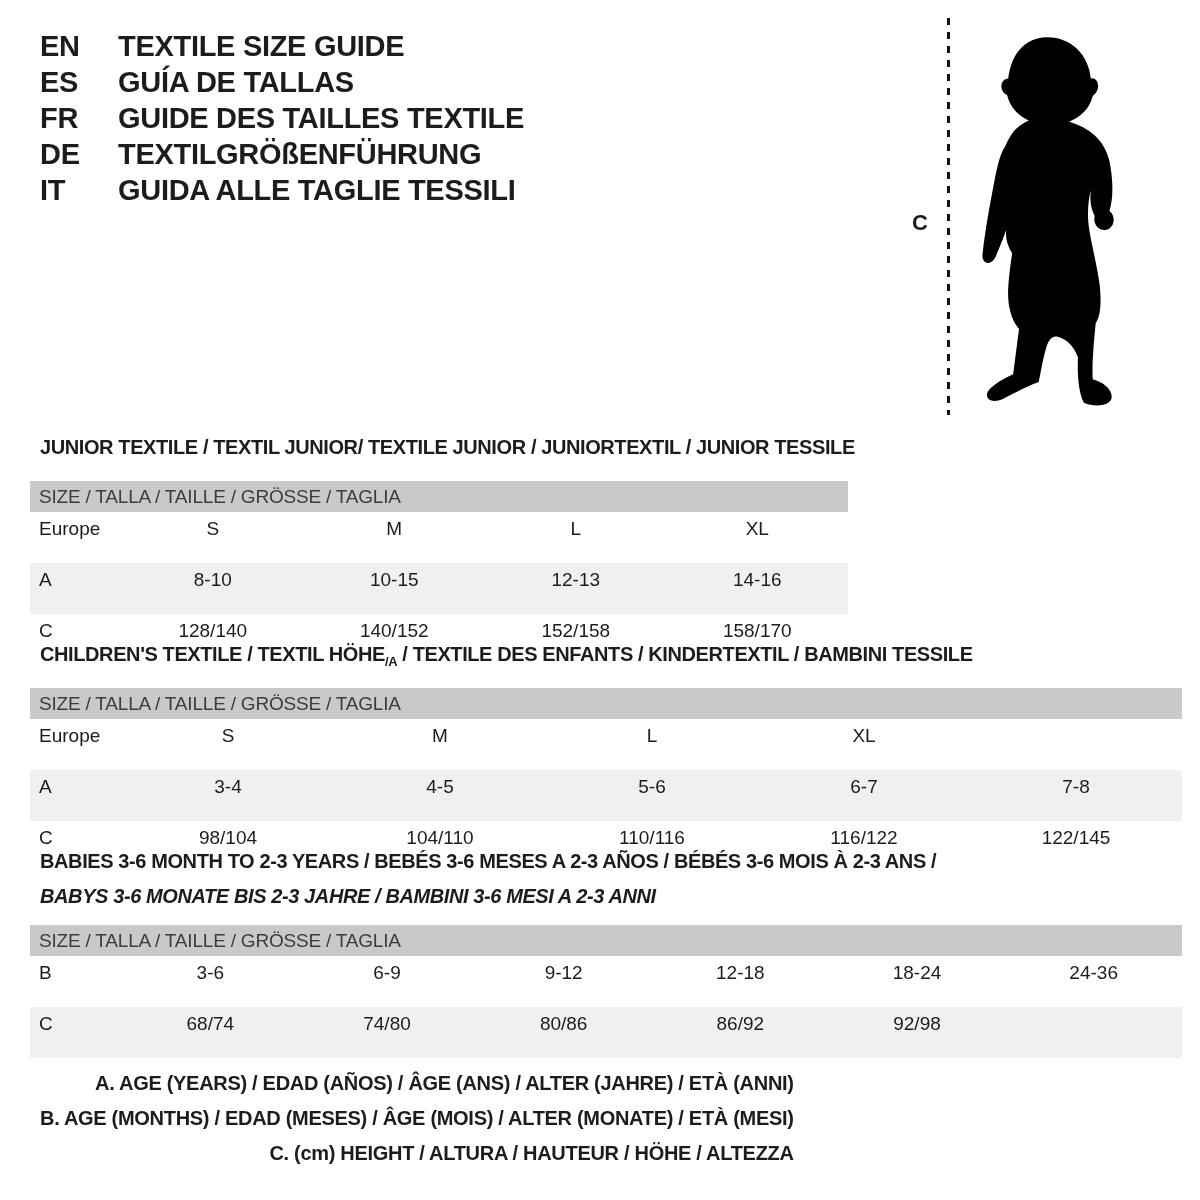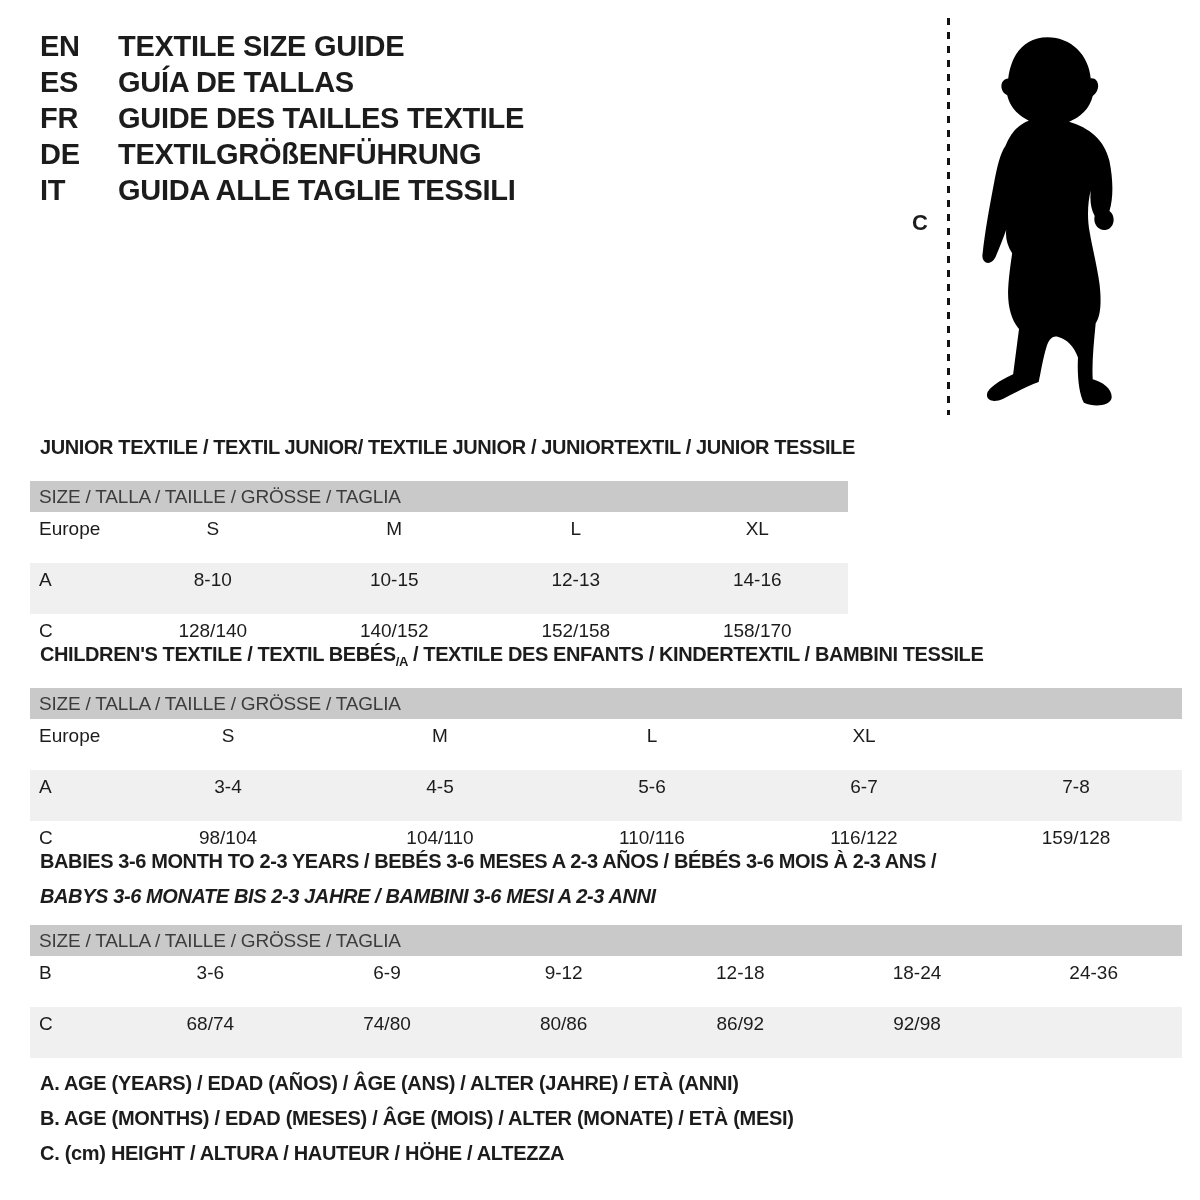--- a/index.html
+++ b/index.html
@@ -25,21 +25,21 @@
   .size-bar{height:31px;line-height:31px;background:#c9c9c9;color:#3c3c3c;
     font-size:19px;font-weight:400;padding-left:9px;letter-spacing:-0.2px;}
   .trow{display:grid;height:51px;line-height:33px;font-size:19px;}
   .cols-4{grid-template-columns:92px repeat(4,1fr);}
   .cols-5{grid-template-columns:92px repeat(5,1fr);}
   .cols-6{grid-template-columns:92px repeat(6,1fr);}
   .trow.alt{background:#f0f0f0;}
   .tlabel{padding-left:9px;text-align:left;}
   .tcell{text-align:center;}
   
-  .legend{position:absolute;left:40px;top:1066px;}
+  .legend{position:absolute;left:40px;top:1066px;text-align:right;}
   .legend-line{font-size:20px;font-weight:700;line-height:35px;letter-spacing:-0.3px;white-space:nowrap;}
 </style>
 </head>
 <body>
 
 <div id="page">
 
   <div class="lang-block">
     <div class="lang-row">
       <span class="lang-code">EN</span>
@@ -122,21 +122,21 @@
     </div>
     <div class="trow cols-4">
       <div class="tlabel">C</div>
       <div class="tcell">128/140</div>
       <div class="tcell">140/152</div>
       <div class="tcell">152/158</div>
       <div class="tcell">158/170</div>
     </div>
   </div>
 
-  <div class="sec-title" style="top:643px;"><span>CHILDREN'S TEXTILE / TEXTIL BEBÉS</span><span class="title-sub">/A</span><span> / TEXTILE DES ENFANTS / KINDERTEXTIL / BAMBINI TESSILE</span></div>
+  <div class="sec-title" style="top:643px;"><span>CHILDREN'S TEXTILE / TEXTIL HÖHE</span><span class="title-sub">/A</span><span> / TEXTILE DES ENFANTS / KINDERTEXTIL / BAMBINI TESSILE</span></div>
   <div class="tbl" style="top:688px;width:1152px;">
     <div class="size-bar">SIZE / TALLA / TAILLE / GRÖSSE / TAGLIA</div>
     <div class="trow cols-5">
       <div class="tlabel">Europe</div>
       <div class="tcell">S</div>
       <div class="tcell">M</div>
       <div class="tcell">L</div>
       <div class="tcell">XL</div>
     </div>
     <div class="trow cols-5 alt">
@@ -146,21 +146,21 @@
       <div class="tcell">5-6</div>
       <div class="tcell">6-7</div>
       <div class="tcell">7-8</div>
     </div>
     <div class="trow cols-5">
       <div class="tlabel">C</div>
       <div class="tcell">98/104</div>
       <div class="tcell">104/110</div>
       <div class="tcell">110/116</div>
       <div class="tcell">116/122</div>
-      <div class="tcell">159/128</div>
+      <div class="tcell">122/145</div>
     </div>
   </div>
 
   <div class="sec-title" style="top:850px;">BABIES 3-6 MONTH TO 2-3 YEARS / BEBÉS 3-6 MESES A 2-3 AÑOS / BÉBÉS 3-6 MOIS À 2-3 ANS /</div>
   <div class="sec-title" style="top:885px;font-style:italic;">BABYS 3-6 MONATE BIS 2-3 JAHRE / BAMBINI 3-6 MESI A 2-3 ANNI</div>
   <div class="tbl" style="top:925px;width:1152px;">
     <div class="size-bar">SIZE / TALLA / TAILLE / GRÖSSE / TAGLIA</div>
     <div class="trow cols-6">
       <div class="tlabel">B</div>
       <div class="tcell">3-6</div>

